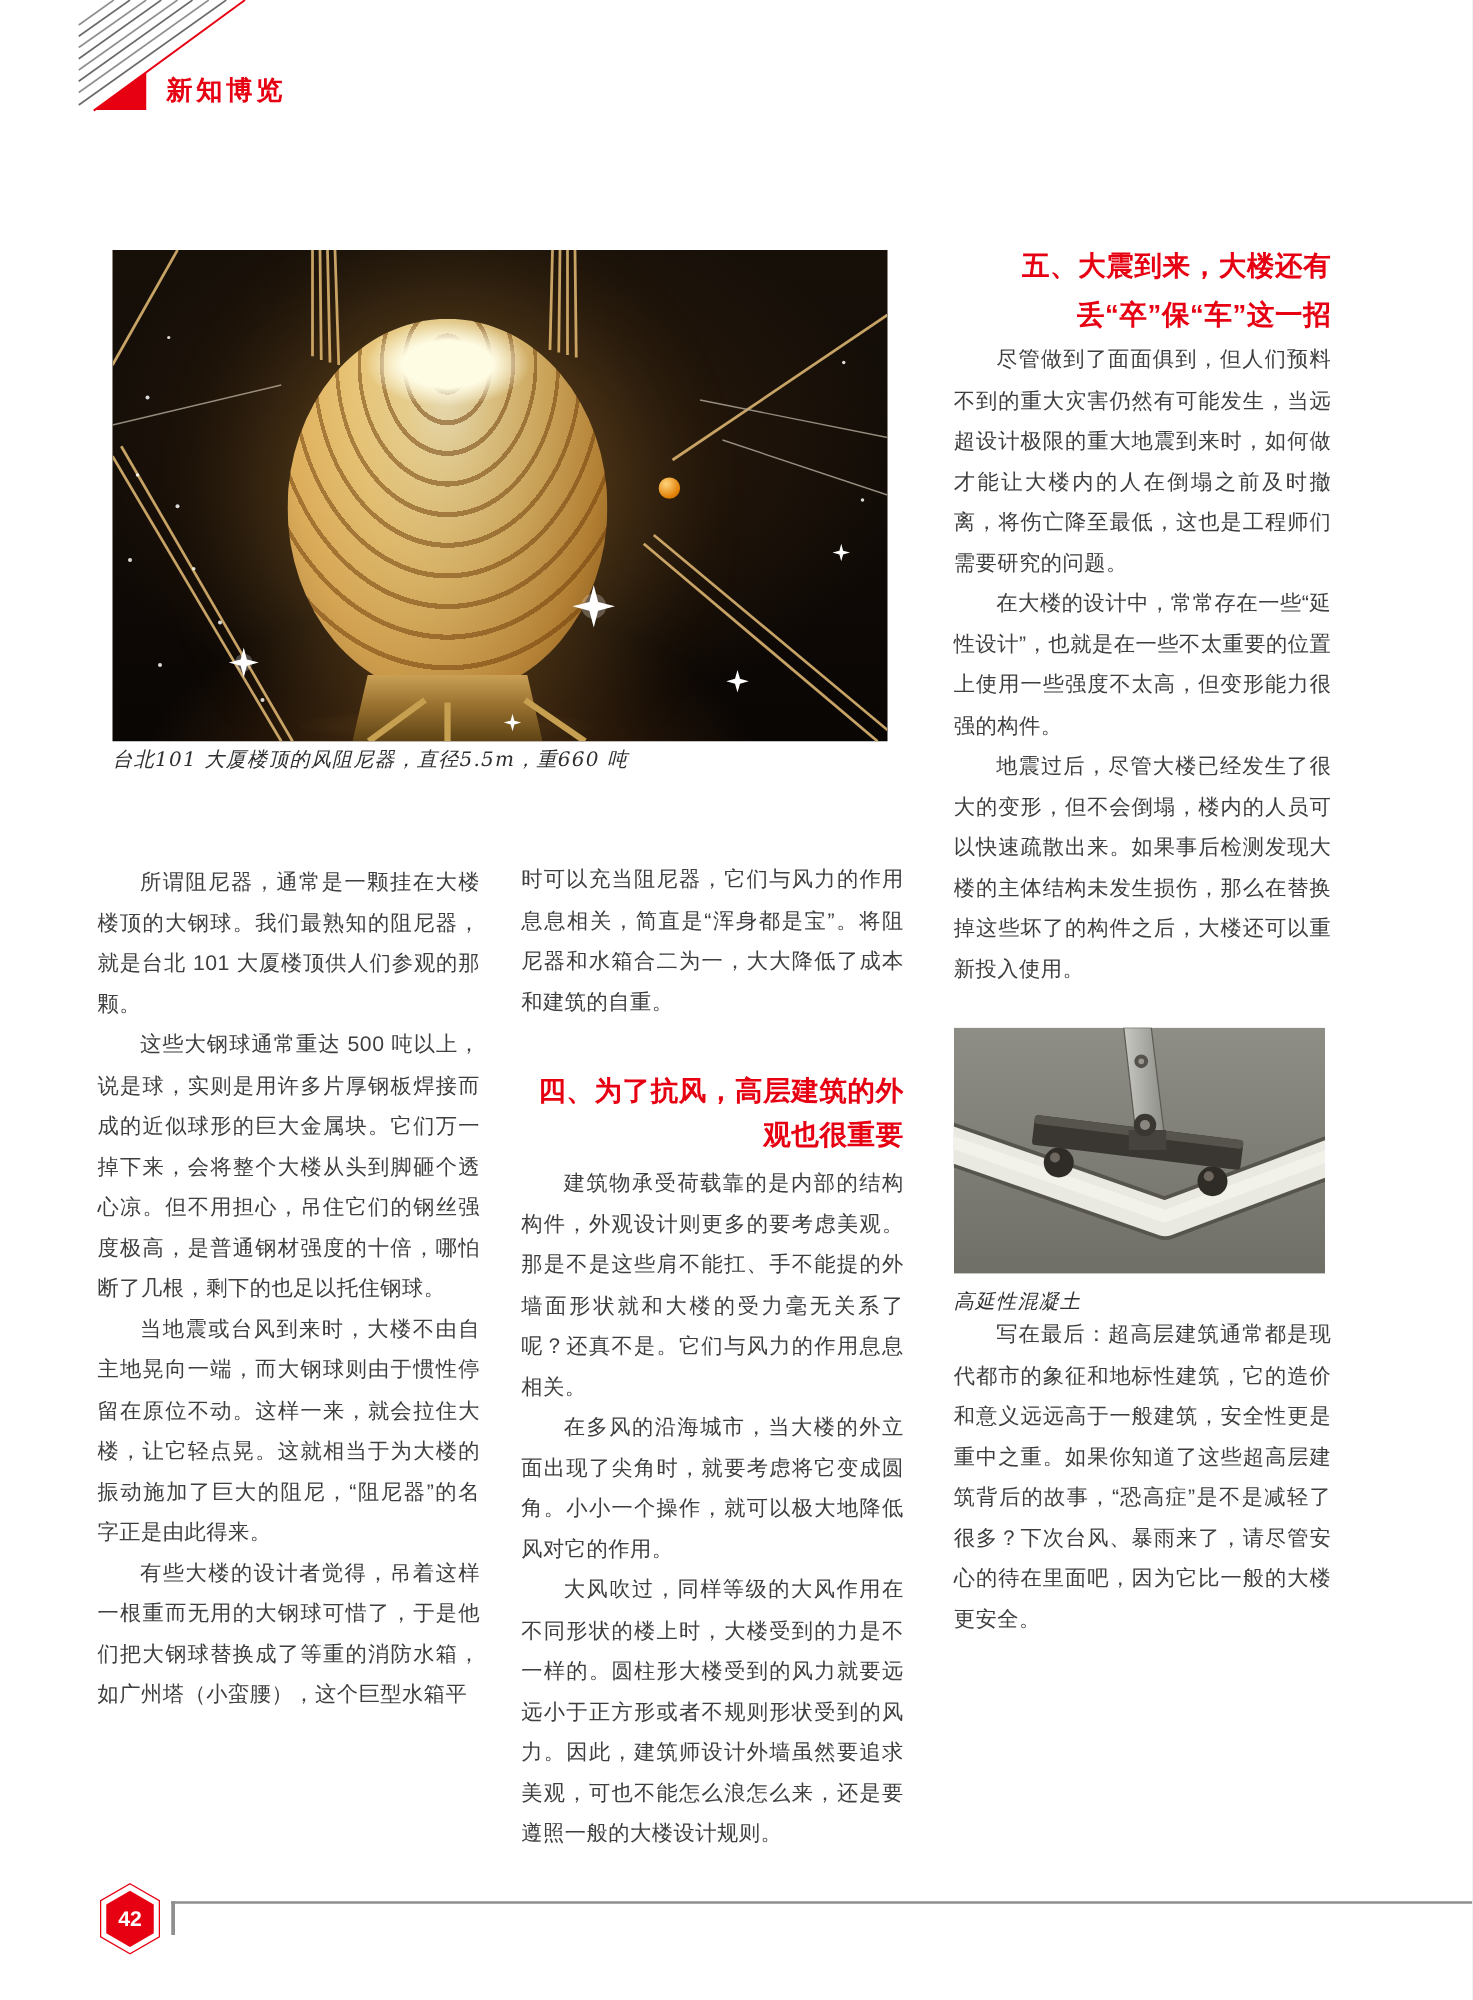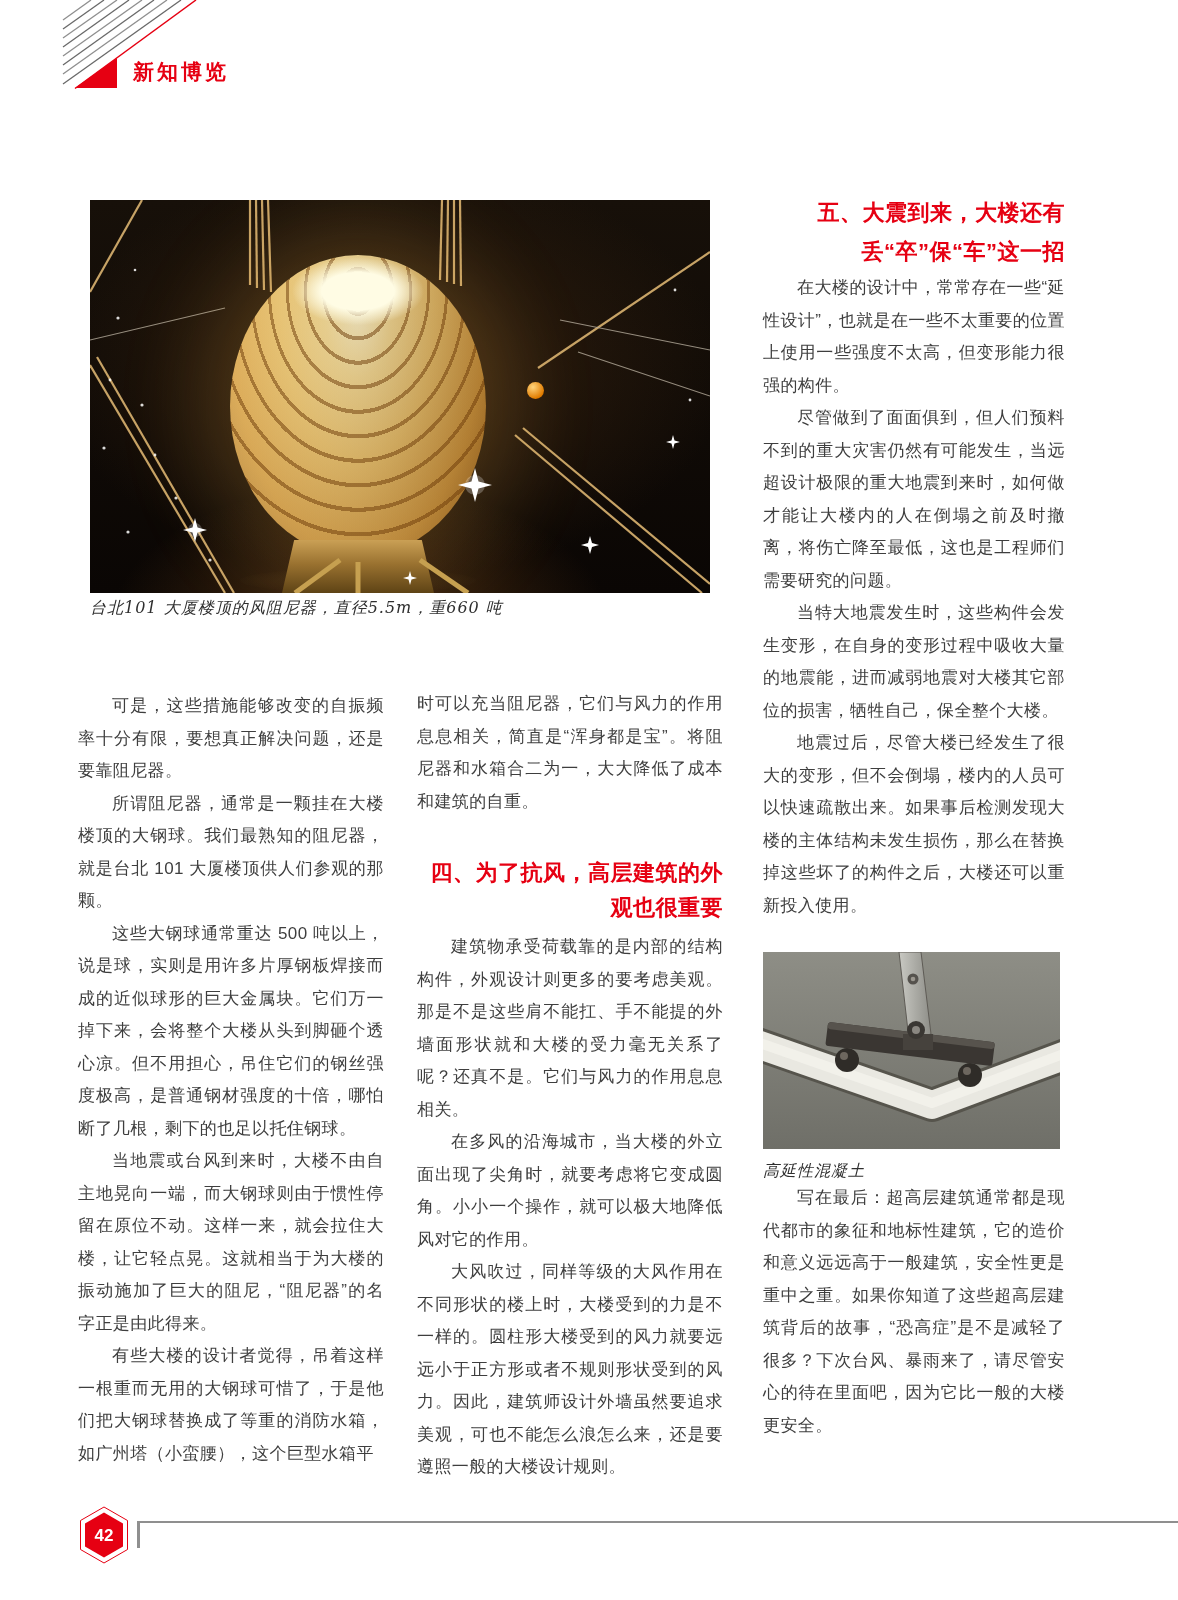--- a/index.html
+++ b/index.html
@@ -145,40 +145,38 @@
         <path d="M105,318 L107.5,327.5 L117,330 L107.5,332.5 L105,342 L102.5,332.5 L93,330 L102.5,327.5 Z"></path>
         <path d="M500,336 L502,343 L509,345 L502,347 L500,354 L498,347 L491,345 L498,343 Z"></path>
         <path d="M583,235 L584.5,240.5 L590,242 L584.5,243.5 L583,249 L581.5,243.5 L576,242 L581.5,240.5 Z"></path>
         <path d="M320,371 L321.5,376.5 L327,378 L321.5,379.5 L320,385 L318.5,379.5 L313,378 L318.5,376.5 Z"></path>
       </g>
     </svg>
   </div>
   <div class="caption caption-main">台北101 大厦楼顶的风阻尼器，直径5.5m，重660 吨</div>
 
   <div class="col col-left">
-    <p>可是，这些措施能够改变的自振频率十分有限，要想真正解决问题，还是要靠阻尼器。</p>
     <p>所谓阻尼器，通常是一颗挂在大楼楼顶的大钢球。我们最熟知的阻尼器，就是台北 101 大厦楼顶供人们参观的那颗。</p>
     <p>这些大钢球通常重达 500 吨以上，说是球，实则是用许多片厚钢板焊接而成的近似球形的巨大金属块。它们万一掉下来，会将整个大楼从头到脚砸个透心凉。但不用担心，吊住它们的钢丝强度极高，是普通钢材强度的十倍，哪怕断了几根，剩下的也足以托住钢球。</p>
     <p>当地震或台风到来时，大楼不由自主地晃向一端，而大钢球则由于惯性停留在原位不动。这样一来，就会拉住大楼，让它轻点晃。这就相当于为大楼的振动施加了巨大的阻尼，“阻尼器”的名字正是由此得来。</p>
     <p>有些大楼的设计者觉得，吊着这样一根重而无用的大钢球可惜了，于是他们把大钢球替换成了等重的消防水箱，如广州塔（小蛮腰），这个巨型水箱平</p>
   </div>
 
   <div class="col col-mid">
     <p class="no-indent">时可以充当阻尼器，它们与风力的作用息息相关，简直是“浑身都是宝”。将阻尼器和水箱合二为一，大大降低了成本和建筑的自重。</p>
     <h2 class="sec">四、为了抗风，高层建筑的外观也很重要</h2>
     <p>建筑物承受荷载靠的是内部的结构构件，外观设计则更多的要考虑美观。那是不是这些肩不能扛、手不能提的外墙面形状就和大楼的受力毫无关系了呢？还真不是。它们与风力的作用息息相关。</p>
     <p>在多风的沿海城市，当大楼的外立面出现了尖角时，就要考虑将它变成圆角。小小一个操作，就可以极大地降低风对它的作用。</p>
     <p>大风吹过，同样等级的大风作用在不同形状的楼上时，大楼受到的力是不一样的。圆柱形大楼受到的风力就要远远小于正方形或者不规则形状受到的风力。因此，建筑师设计外墙虽然要追求美观，可也不能怎么浪怎么来，还是要遵照一般的大楼设计规则。</p>
   </div>
 
   <div class="col col-right">
     <h2 class="sec">五、大震到来，大楼还有丢“卒”保“车”这一招</h2>
+    <p>尽管做到了面面俱到，但人们预料不到的重大灾害仍然有可能发生，当远超设计极限的重大地震到来时，如何做才能让大楼内的人在倒塌之前及时撤离，将伤亡降至最低，这也是工程师们需要研究的问题。</p>
     <p>在大楼的设计中，常常存在一些“延性设计”，也就是在一些不太重要的位置上使用一些强度不太高，但变形能力很强的构件。</p>
-    <p>尽管做到了面面俱到，但人们预料不到的重大灾害仍然有可能发生，当远超设计极限的重大地震到来时，如何做才能让大楼内的人在倒塌之前及时撤离，将伤亡降至最低，这也是工程师们需要研究的问题。</p>
-    <p>当特大地震发生时，这些构件会发生变形，在自身的变形过程中吸收大量的地震能，进而减弱地震对大楼其它部位的损害，牺牲自己，保全整个大楼。</p>
     <p>地震过后，尽管大楼已经发生了很大的变形，但不会倒塌，楼内的人员可以快速疏散出来。如果事后检测发现大楼的主体结构未发生损伤，那么在替换掉这些坏了的构件之后，大楼还可以重新投入使用。</p>
 
     <div class="photo-concrete">
       <svg width="297" height="197" viewBox="0 0 297 197">
         <defs>
           <linearGradient id="bgg" x1="0" y1="0" x2="0" y2="1">
             <stop offset="0" stop-color="#8e8e86"></stop>
               <stop offset="1" stop-color="#6f6f68"></stop>
           </linearGradient>
           <linearGradient id="armg" x1="0" y1="0" x2="1" y2="0">

